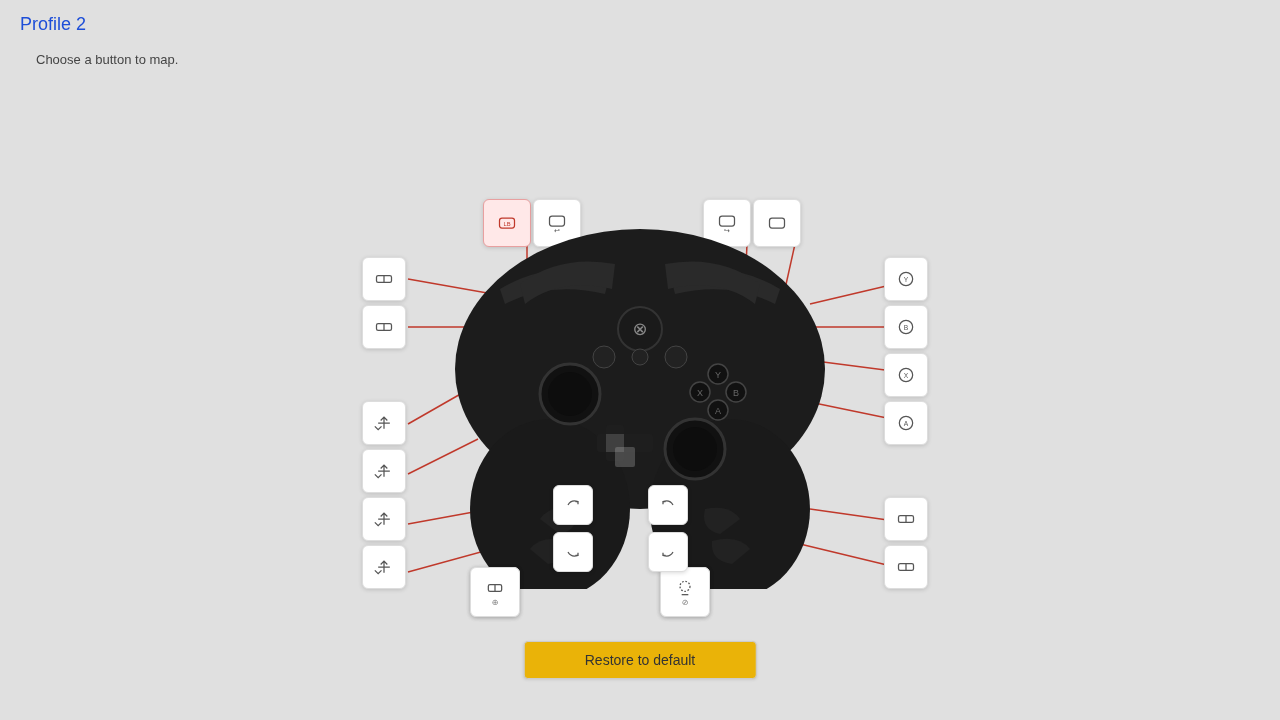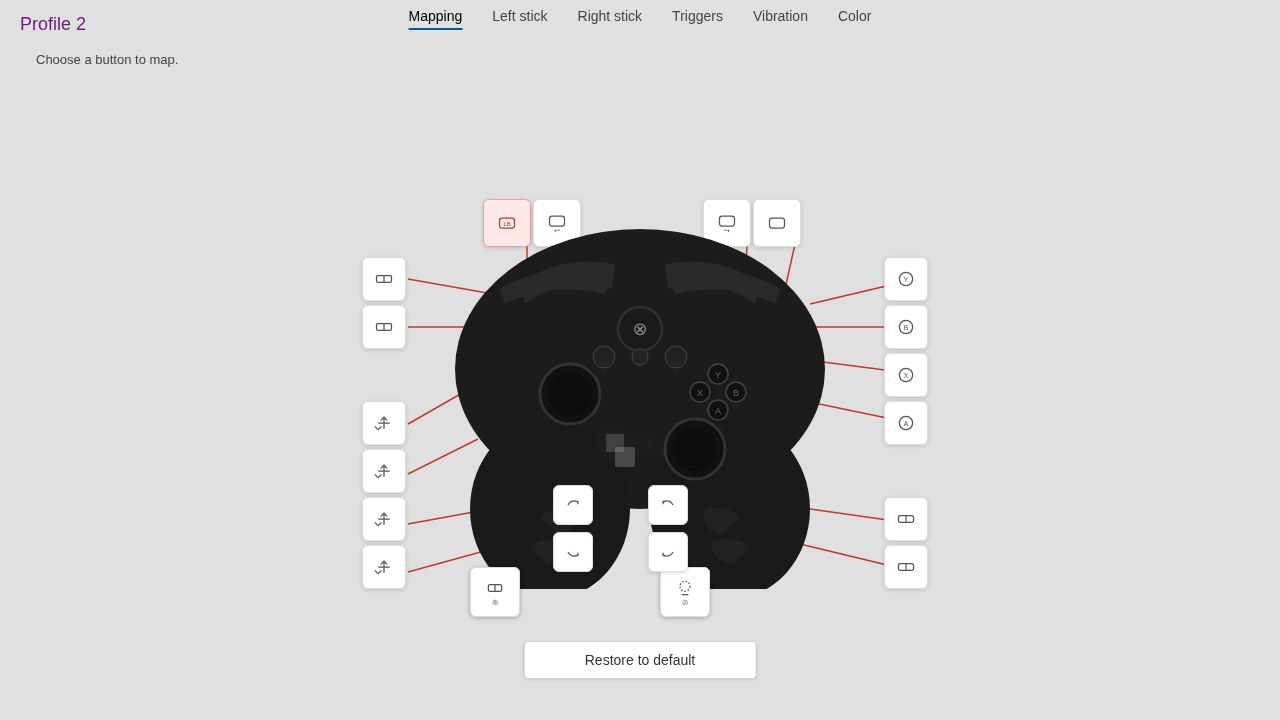--- a/index.html
+++ b/index.html
@@ -15,21 +15,21 @@
     
     .header {
       display: flex;
       align-items: center;
       padding: 8px 20px 0 20px;
       height: 40px;
     }
     .profile-title {
       font-size: 18px;
       font-weight: 400;
-      color: #701a75;
+      color: #1d4ed8;
       margin-right: auto;
     }
     .nav-tabs {
       display: flex;
       gap: 30px;
       margin: 0 auto;
       position: absolute;
       left: 50%;
       transform: translateX(-50%);
       top: 8px;
@@ -101,43 +101,35 @@
       pointer-events: none;
       overflow: visible;
     }
 
     
     .restore-btn {
       position: absolute;
       bottom: 50px;
       left: 50%;
       transform: translateX(-50%);
-      background: #ffffff;
+      background: #eab308;
       border: 1px solid #ccc;
       border-radius: 4px;
       padding: 10px 60px;
       font-size: 14px;
       color: #333;
       cursor: pointer;
       box-shadow: 0 1px 3px rgba(0,0,0,0.1);
     }
   </style>
 </head>
 <body>
 
 <div class="header">
   <span class="profile-title">Profile 2</span>
-  <nav class="nav-tabs">
-    <a class="nav-tab active">Mapping</a>
-    <a class="nav-tab">Left stick</a>
-    <a class="nav-tab">Right stick</a>
-    <a class="nav-tab">Triggers</a>
-    <a class="nav-tab">Vibration</a>
-    <a class="nav-tab">Color</a>
-  </nav>
 </div>
 
 <div class="subtitle">Choose a button to map.</div>
 
 <div class="main-content">
 
   <svg class="lines-svg" style="position:absolute;top:0;left:0;width:1280px;height:720px;">
 
     <line x1="408" y1="200" x2="510" y2="218" stroke="#c0392b" stroke-width="1.5"></line>
     <line x1="408" y1="248" x2="510" y2="248" stroke="#c0392b" stroke-width="1.5"></line>

